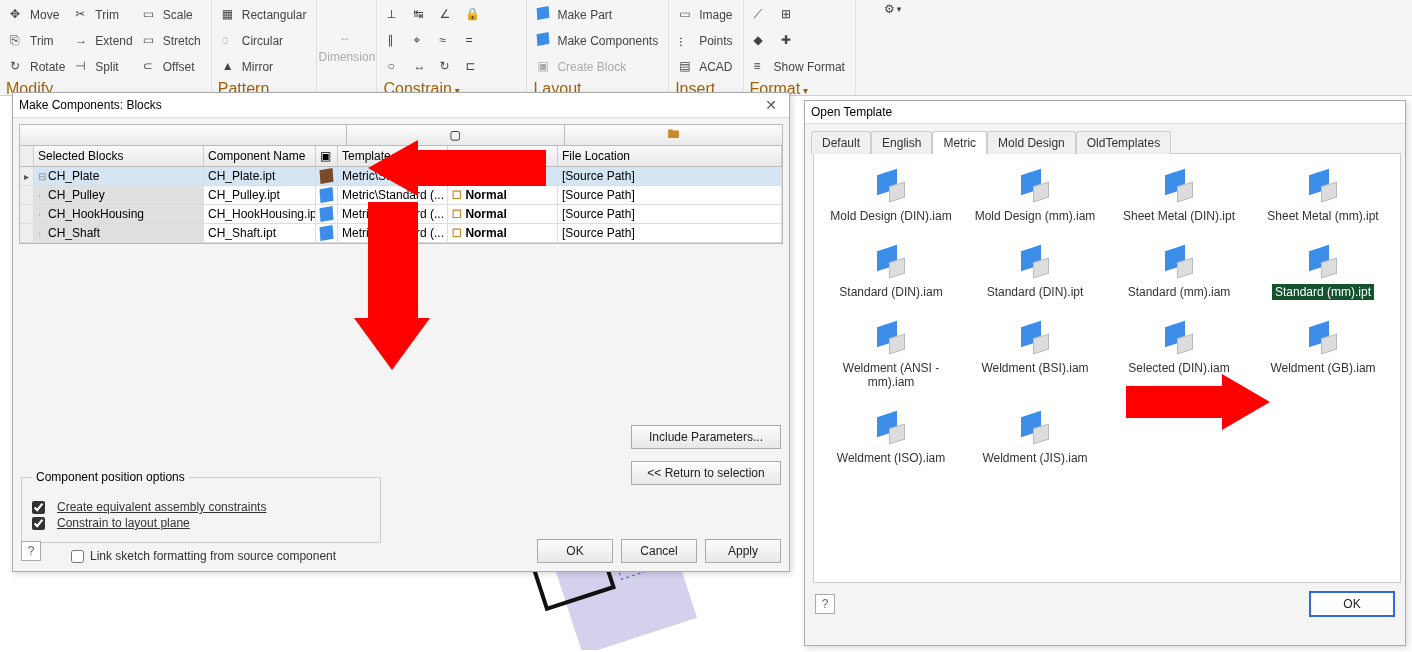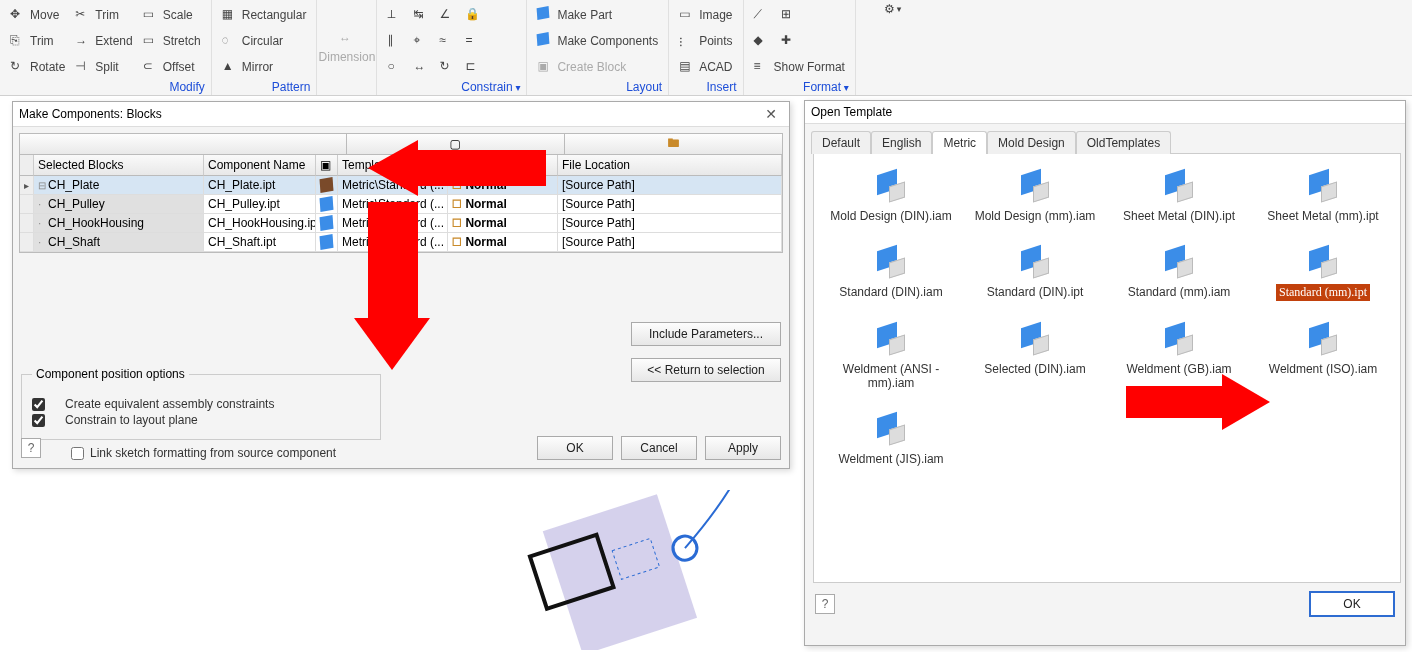--- a/index.html
+++ b/index.html
@@ -5,25 +5,25 @@
 * { box-sizing: border-box; margin: 0; padding: 0; font-family: "Segoe UI", Tahoma, sans-serif; font-size: 12px; }
 body { width: 1412px; height: 652px; background: #fff; overflow: hidden; position: relative; }
 
 
 .ribbon { display: flex; height: 96px; border-bottom: 1px solid #d0d0d0; background: #f5f5f5; }
 .ribbon-panel { display: flex; flex-direction: column; justify-content: space-between; border-right: 1px solid #e0e0e0; padding: 2px 6px 0 6px; }
 .panel-body { display: flex; gap: 2px; flex: 1; }
 .panel-col { display: flex; flex-direction: column; gap: 0; }
 .rbtn { display: flex; align-items: center; gap: 4px; padding: 2px 4px; color: #444; white-space: nowrap; min-height: 26px; }
 .ricon { width: 16px; height: 16px; display: inline-block; }
-.panel-label { text-align: right; color: #1d4ed8; padding: 0 0 4px 0; font-size: 12px; }
+.panel-label { text-align: left; color: #a16207; padding: 0 0 4px 0; font-size: 16px; }
 .panel-label.dd::after { content: " ▾"; font-size: 10px; }
 
 
-.dialog1 { position: absolute; left: 12px; top: 101px; width: 778px; height: 368px; border: 1px solid #aaa; background: #f4f4f4; box-shadow: 2px 2px 6px rgba(0,0,0,.15); }
+.dialog1 { position: absolute; left: 12px; top: 92px; width: 778px; height: 480px; border: 1px solid #aaa; background: #f4f4f4; box-shadow: 2px 2px 6px rgba(0,0,0,.15); }
 .dlg-title { display: flex; justify-content: space-between; align-items: center; padding: 4px 6px; background: #fff; border-bottom: 1px solid #ddd; }
 .dlg-close { font-family: sans-serif; font-size: 14px; color: #555; padding: 0 6px; }
 .dlg-body { padding: 6px 6px 0 6px; }
 
 
 .tblbar { display: flex; border: 1px solid #bbb; margin-bottom: 0; height: 22px; }
 .tblbar .seg { flex: 1; border-right: 1px solid #bbb; display: flex; align-items: center; justify-content: center; background: linear-gradient(#fdfdfd,#e9e9e9); }
 .tblbar .seg:first-child { flex: 1.5; }
 .tblbar .seg:last-child { border-right: none; }
 
@@ -36,38 +36,38 @@
 .grow .gcell:first-child { background: #eee; justify-content: center; color: #555; font-size: 10px; }
 .icoline { display: flex; align-items: center; gap: 4px; }
 .cube { width: 14px; height: 14px; background: #3b8de8; transform: skewY(-10deg) skewX(4deg); display: inline-block; }
 .cube.brown { background: #7a4a2a; }
 .tree { display: inline-block; width: 10px; color: #888; font-size: 10px; }
 
 
 .opts { position: absolute; left: 8px; bottom: 8px; right: 8px; }
 .opt-group { border: 1px solid #ccc; padding: 6px 10px 10px 10px; width: 360px; margin-bottom: 6px; background: #f4f4f4; }
 .opt-title { position: relative; top: -14px; background: #f4f4f4; display: inline-block; padding: 0 4px; color: #000000; }
-.chk { display: flex; align-items: center; gap: 20px; color: #333; margin: 2px 0; }
+.chk { display: flex; align-items: center; gap: 12px; color: #333; margin: 2px 0; text-decoration: underline; }
 .chk input { accent-color: #333; }
 .link-row { display: flex; align-items: center; gap: 6px; color: #333; margin-left: 50px; }
 .bottom-btns { position: absolute; right: 8px; bottom: 8px; display: flex; gap: 8px; }
 .mid-btns { position: absolute; right: 8px; bottom: 86px; display: flex; flex-direction: column; gap: 12px; }
 button.win { min-width: 76px; padding: 4px 14px; background: linear-gradient(#fdfdfd,#e7e7e7); border: 1px solid #aaa; color: #222; }
 button.win.wide { min-width: 150px; }
 .help-icon { position: absolute; left: 8px; bottom: 10px; width: 20px; height: 20px; border: 1px solid #aaa; display: flex; align-items: center; justify-content: center; color: #666; background: #fff; }
 
 
 .dialog2 { position: absolute; left: 804px; top: 100px; width: 602px; height: 546px; border: 1px solid #aaa; background: #f4f4f4; box-shadow: 2px 2px 6px rgba(0,0,0,.15); }
 .tabs { display: flex; gap: 0; padding: 6px 6px 0 6px; background: #f4f4f4; }
 .tab { padding: 4px 10px; border: 1px solid #ccc; border-bottom: none; background: #f0f0f0; border-radius: 3px 3px 0 0; color: #333; position: relative; top: 1px; }
 .tab.active { background: #fff; z-index: 2; }
 .file-pane { margin: 0 4px 8px 8px; height: 430px; background: #fff; border: 1px solid #ccc; padding: 14px 8px; display: grid; grid-template-columns: repeat(4, 1fr); gap: 16px 6px; align-content: start; }
 .file-item { display: flex; flex-direction: column; align-items: center; gap: 6px; text-align: center; color: #333; padding: 4px; }
 .file-item .fname { padding: 1px 3px; }
-.file-item.sel .fname { background: #c2410c; color: #fff; font-family: Liberation Serif, serif; }
+.file-item.sel .fname { background: #14532d; color: #fff; }
 .file-icon { width: 36px; height: 30px; position: relative; }
 .file-icon .c1 { position: absolute; width: 20px; height: 20px; background: #3b8de8; left: 4px; top: 0; transform: skewY(-18deg); }
 .file-icon .c2 { position: absolute; width: 16px; height: 16px; background: #ddd; border: 1px solid #bbb; left: 16px; top: 12px; transform: skewY(-18deg); }
 .dialog2 .footer { display: flex; justify-content: space-between; align-items: center; padding: 0 10px 10px 10px; }
 .dialog2 button.ok { min-width: 86px; padding: 4px 14px; background: #fff; border: 2px solid #2e6cd1; color: #222; }
 
 
 .arrow { position: absolute; }
 .arrow .shaft { background: #f00; position: absolute; }
 .arrow .head { width: 0; height: 0; position: absolute; }
@@ -479,20 +479,27 @@
           <div class="c1"></div>
           <div class="c2"></div>
         </div>
         <div class="fname">Weldment (ANSI - mm).iam</div>
       </div>
       <div class="file-item">
         <div class="file-icon">
           <div class="c1"></div>
           <div class="c2"></div>
         </div>
+        <div class="fname">Weldment (BSI).iam</div>
+      </div>
+      <div class="file-item">
+        <div class="file-icon">
+          <div class="c1"></div>
+          <div class="c2"></div>
+        </div>
         <div class="fname">Selected (DIN).iam</div>
       </div>
       <div class="file-item">
         <div class="file-icon">
           <div class="c1"></div>
           <div class="c2"></div>
         </div>
         <div class="fname">Weldment (GB).iam</div>
       </div>
       <div class="file-item">

